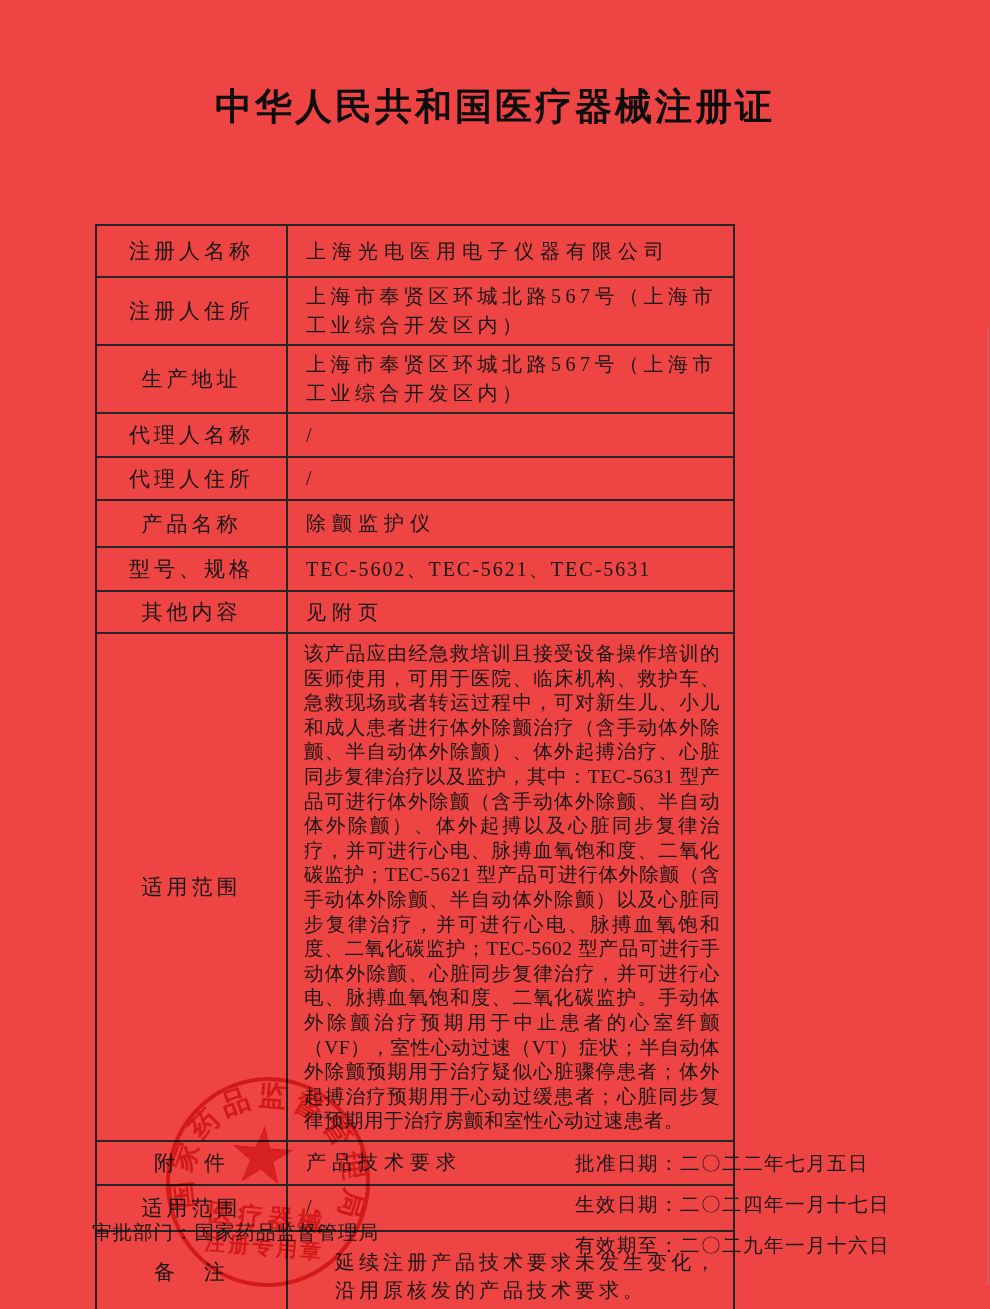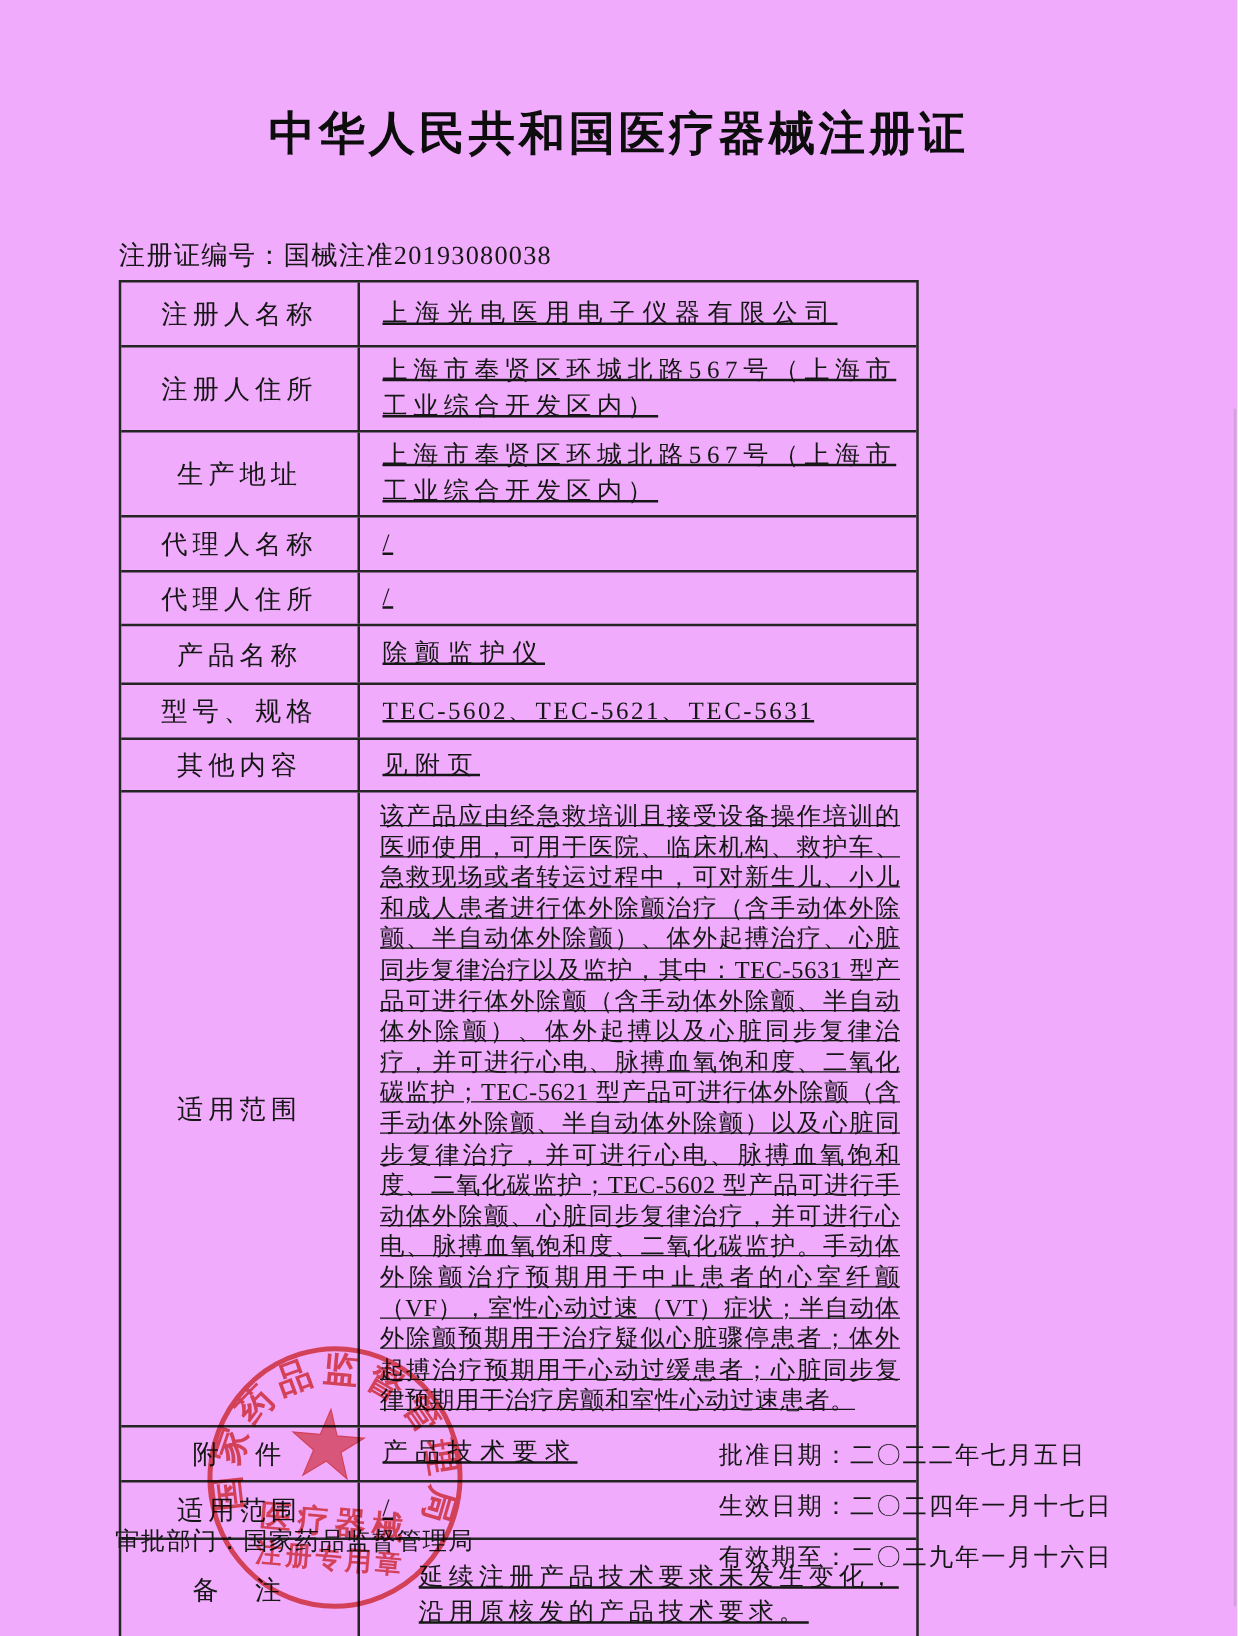--- a/index.html
+++ b/index.html
@@ -1,18 +1,18 @@
 <!DOCTYPE html>
 <html><head>
 <meta charset="utf-8">
 <style>
   * { margin:0; padding:0; box-sizing:border-box; }
   html,body { background:#ffffff; }
   .page {
-    position:relative; width:990px; height:1309px; background:#f0abfc;
+    position:relative; width:990px; height:1309px; background:#ef4444;
     font-family:"Liberation Serif", serif; color:#1d1d1d; overflow:hidden;
   }
   .title {
     position:absolute; top:82px; left:0; width:100%;
     text-align:center; font-size:37px; font-weight:900; letter-spacing:3px; color:#0d0d0d;
   }
   .cert-line {
     position:absolute; top:190px; left:95px; font-size:21px; letter-spacing:1px; color:#161616;
   }
   .doc-table {
@@ -22,21 +22,21 @@
   .t-row { display:flex; border-bottom:2px solid #252525; }
   .t-row:last-child { border-bottom:none; }
   .cell-label {
     flex:0 0 191px; width:191px; border-right:2px solid #252525;
     display:flex; align-items:center; justify-content:center;
     font-size:21px; letter-spacing:4px; text-align:center; color:#161616;
   }
   .cell-value {
     flex:1; display:flex; align-items:center;
     padding:4px 8px 4px 18px; font-size:20px; letter-spacing:3px;
-    line-height:29px; color:#161616;text-decoration:underline;
+    line-height:29px; color:#161616;
   }
   
   .r0{min-height:52px}.r1{min-height:66px}.r2{min-height:68px}.r3{min-height:44px}
   .r4{min-height:43px}.r5{min-height:47px}.r6{min-height:44px}.r7{min-height:42px}
   .r8{min-height:341px}.r9{min-height:44px}.r10{min-height:46px}.r11{min-height:80px}
   
   .ls6 .cell-value { letter-spacing:6px; }
   .ls2 .cell-value { letter-spacing:2px; }
   .addr .cell-value { letter-spacing:4.5px; line-height:29px; }
   .scope .cell-value {
@@ -64,23 +64,20 @@
     background:rgba(150,150,150,0.35);
   }
 </style>
 </head>
 <body>
 
 <div class="page">
 
   <div class="title">中华人民共和国医疗器械注册证</div>
 
-  <div class="cert-line">
-    <span>注册证编号：</span><span>国械注准20193080038</span>
-  </div>
 
   <div class="doc-table">
     <div class="t-row r0 ls6">
       <div class="cell-label">注册人名称</div>
       <div class="cell-value">上海光电医用电子仪器有限公司</div>
     </div>
     <div class="t-row r1 addr">
       <div class="cell-label">注册人住所</div>
       <div class="cell-value">上海市奉贤区环城北路567号（上海市工业综合开发区内）</div>
     </div>

